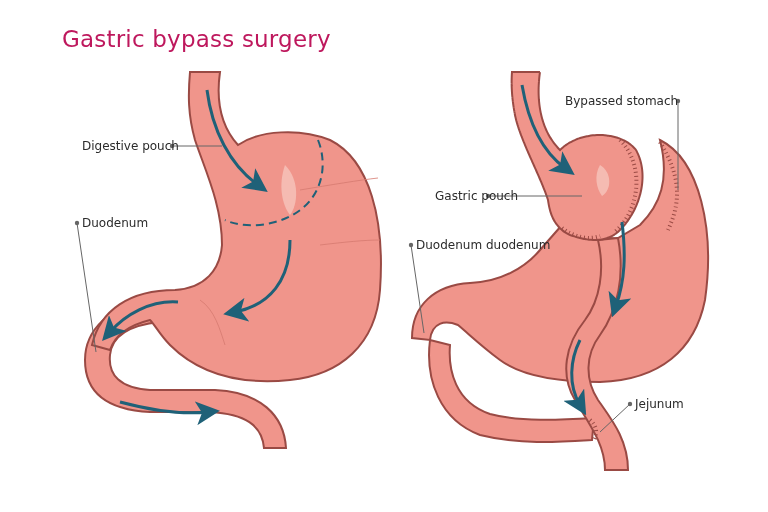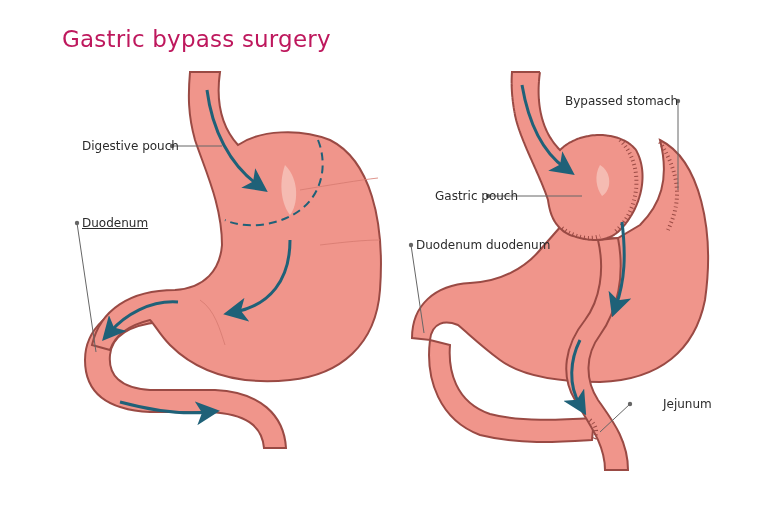--- a/index.html
+++ b/index.html
@@ -74,17 +74,17 @@
     <line x1="488" y1="196" x2="582" y2="196" stroke="#666" stroke-width="1"></line>
     <circle cx="488" cy="196" r="2.2" fill="#666"></circle>
     <line x1="411" y1="245" x2="424" y2="333" stroke="#666" stroke-width="1"></line>
     <circle cx="411" cy="245" r="2.2" fill="#666"></circle>
     <line x1="630" y1="404" x2="600" y2="432" stroke="#666" stroke-width="1"></line>
     <circle cx="630" cy="404" r="2.2" fill="#666"></circle>
   </g>
 </svg>
 
 <div class="label" style="left:82px; top:139px;">Digestive pouch</div>
-<div class="label" style="left:82px; top:216px;text-decoration:underline;">Duodenum</div>
+<div class="label" style="left:82px; top:216px;">Duodenum</div>
 <div class="label" style="left:565px; top:94px;">Bypassed stomach</div>
 <div class="label" style="left:402px; top:189px;margin-left:33px;">Gastric pouch</div>
 <div class="label" style="left:416px; top:238px;">Duodenum duodenum</div>
-<div class="label" style="left:663px; top:397px;">Jejunum</div>
+<div class="label" style="left:635px; top:397px;">Jejunum</div>
 
 </body></html>

